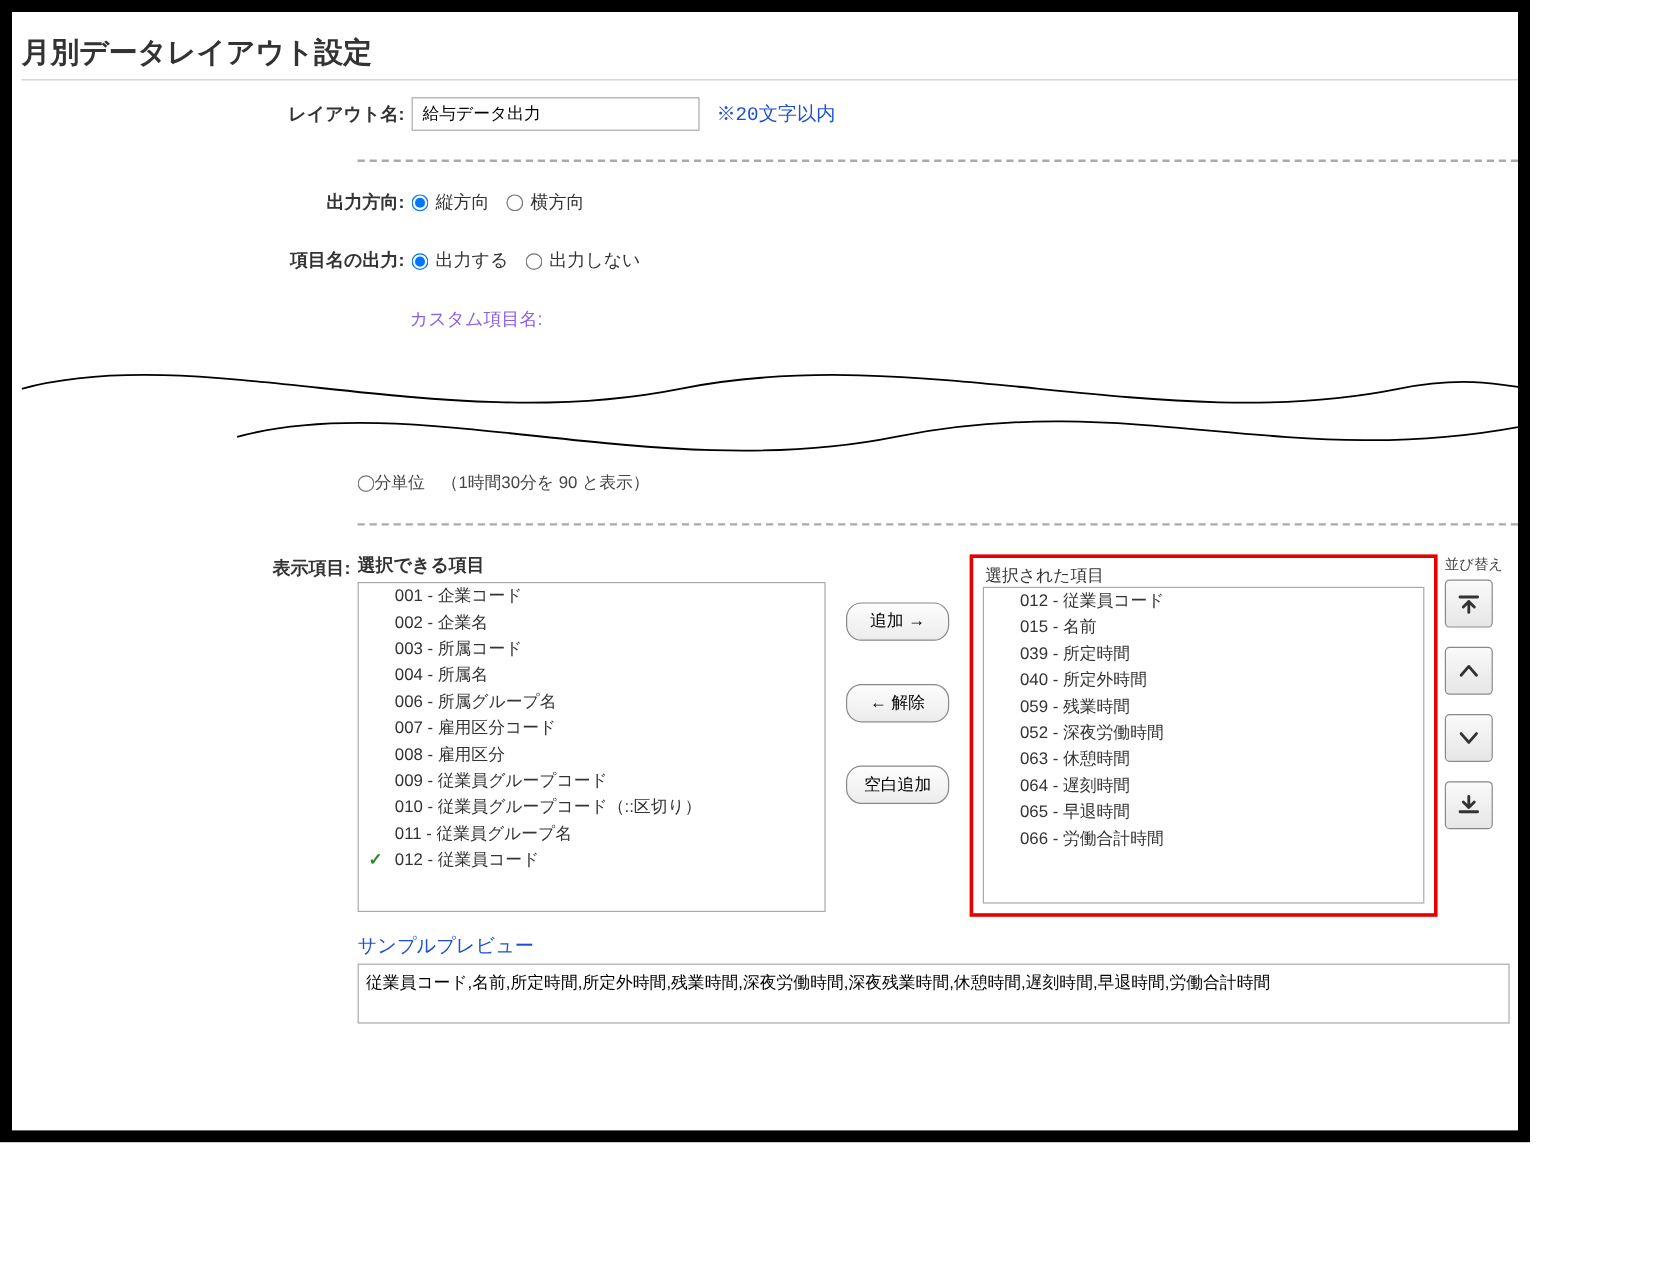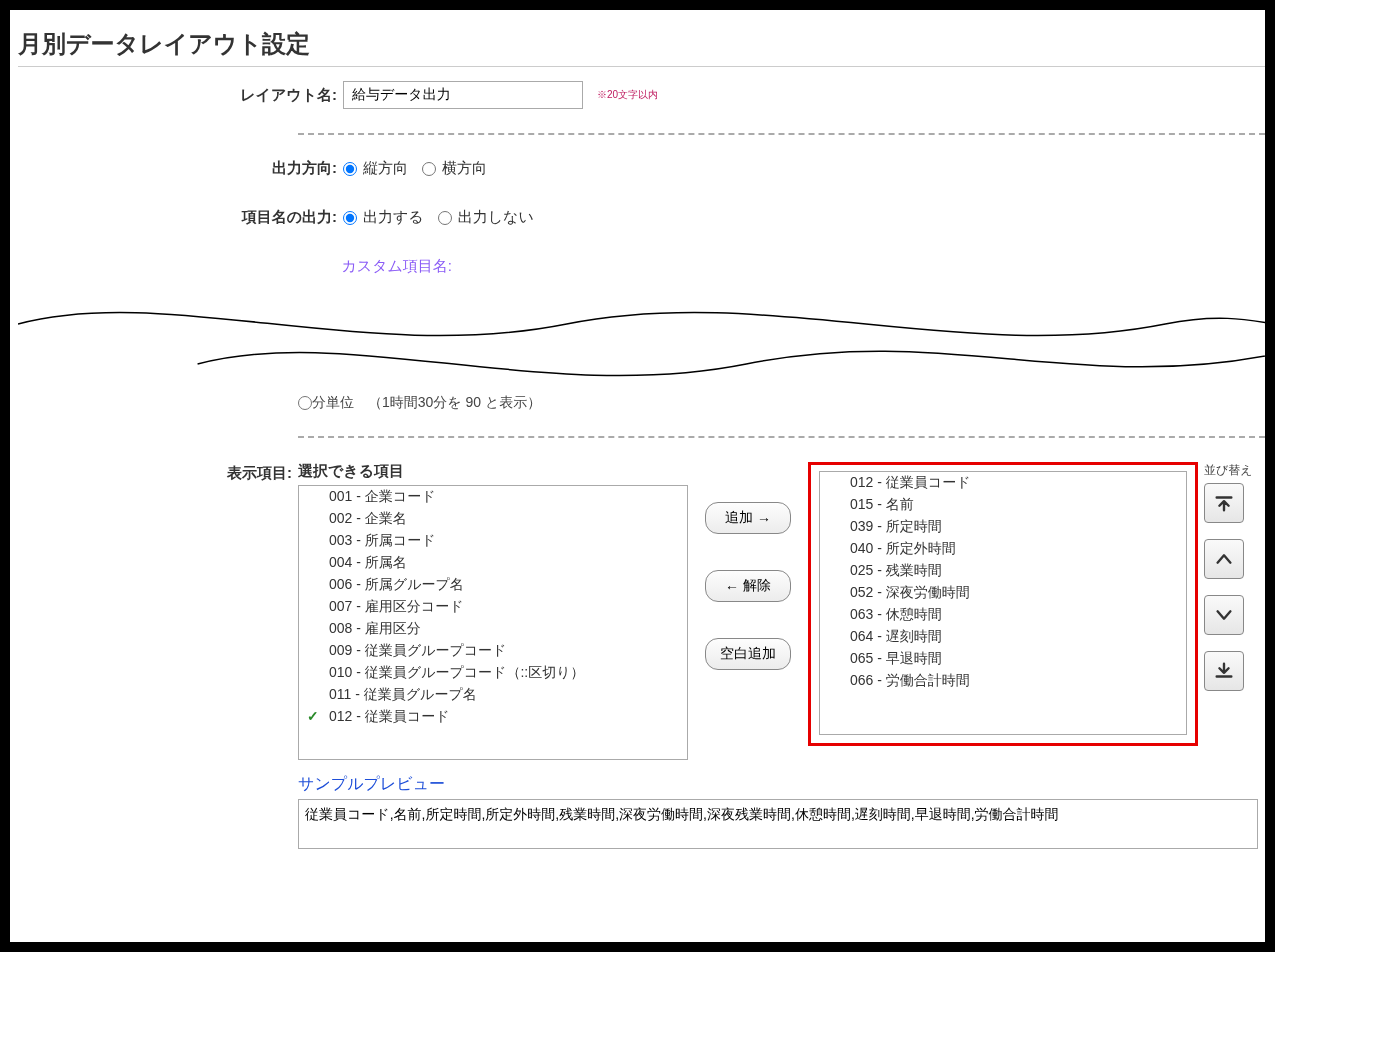--- a/index.html
+++ b/index.html
@@ -54,22 +54,23 @@
   gap: 14px;
   flex: 1;
 }
 input[type="text"] {
   border: 1px solid #aaa;
   padding: 5px 8px;
   font-size: 14px;
   width: 240px;
 }
 .hint {
-  color: #be185d;
-  font-size: 10px;
+  color: #1d4ed8;
+  font-size: 16px;
+  font-family: Liberation Mono, monospace;
 }
 .radio-group {
   display: flex;
   align-items: center;
   gap: 30px;
 }
 .radio-opt {
   display: flex;
   align-items: center;
   gap: 6px;
@@ -312,26 +313,27 @@
             </div>
         </div>
 
         <div class="middle-btns">
           <button class="btn">追加 →</button>
           <button class="btn">← 解除</button>
           <button class="btn">空白追加</button>
         </div>
 
         <div class="selected-wrap">
+          <div class="list-title">選択された項目</div>
           <div class="listbox" id="selected-list">
               <div class="item">012 - 従業員コード</div>
               <div class="item">015 - 名前</div>
               <div class="item">039 - 所定時間</div>
               <div class="item">040 - 所定外時間</div>
-              <div class="item">025 - 残業時間</div>
+              <div class="item">059 - 残業時間</div>
               <div class="item">052 - 深夜労働時間</div>
               <div class="item">063 - 休憩時間</div>
               <div class="item">064 - 遅刻時間</div>
               <div class="item">065 - 早退時間</div>
               <div class="item">066 - 労働合計時間</div>
             </div>
         </div>
 
         <div class="sort-col" style="margin-left:6px;">
           <div class="sort-label">並び替え</div>

